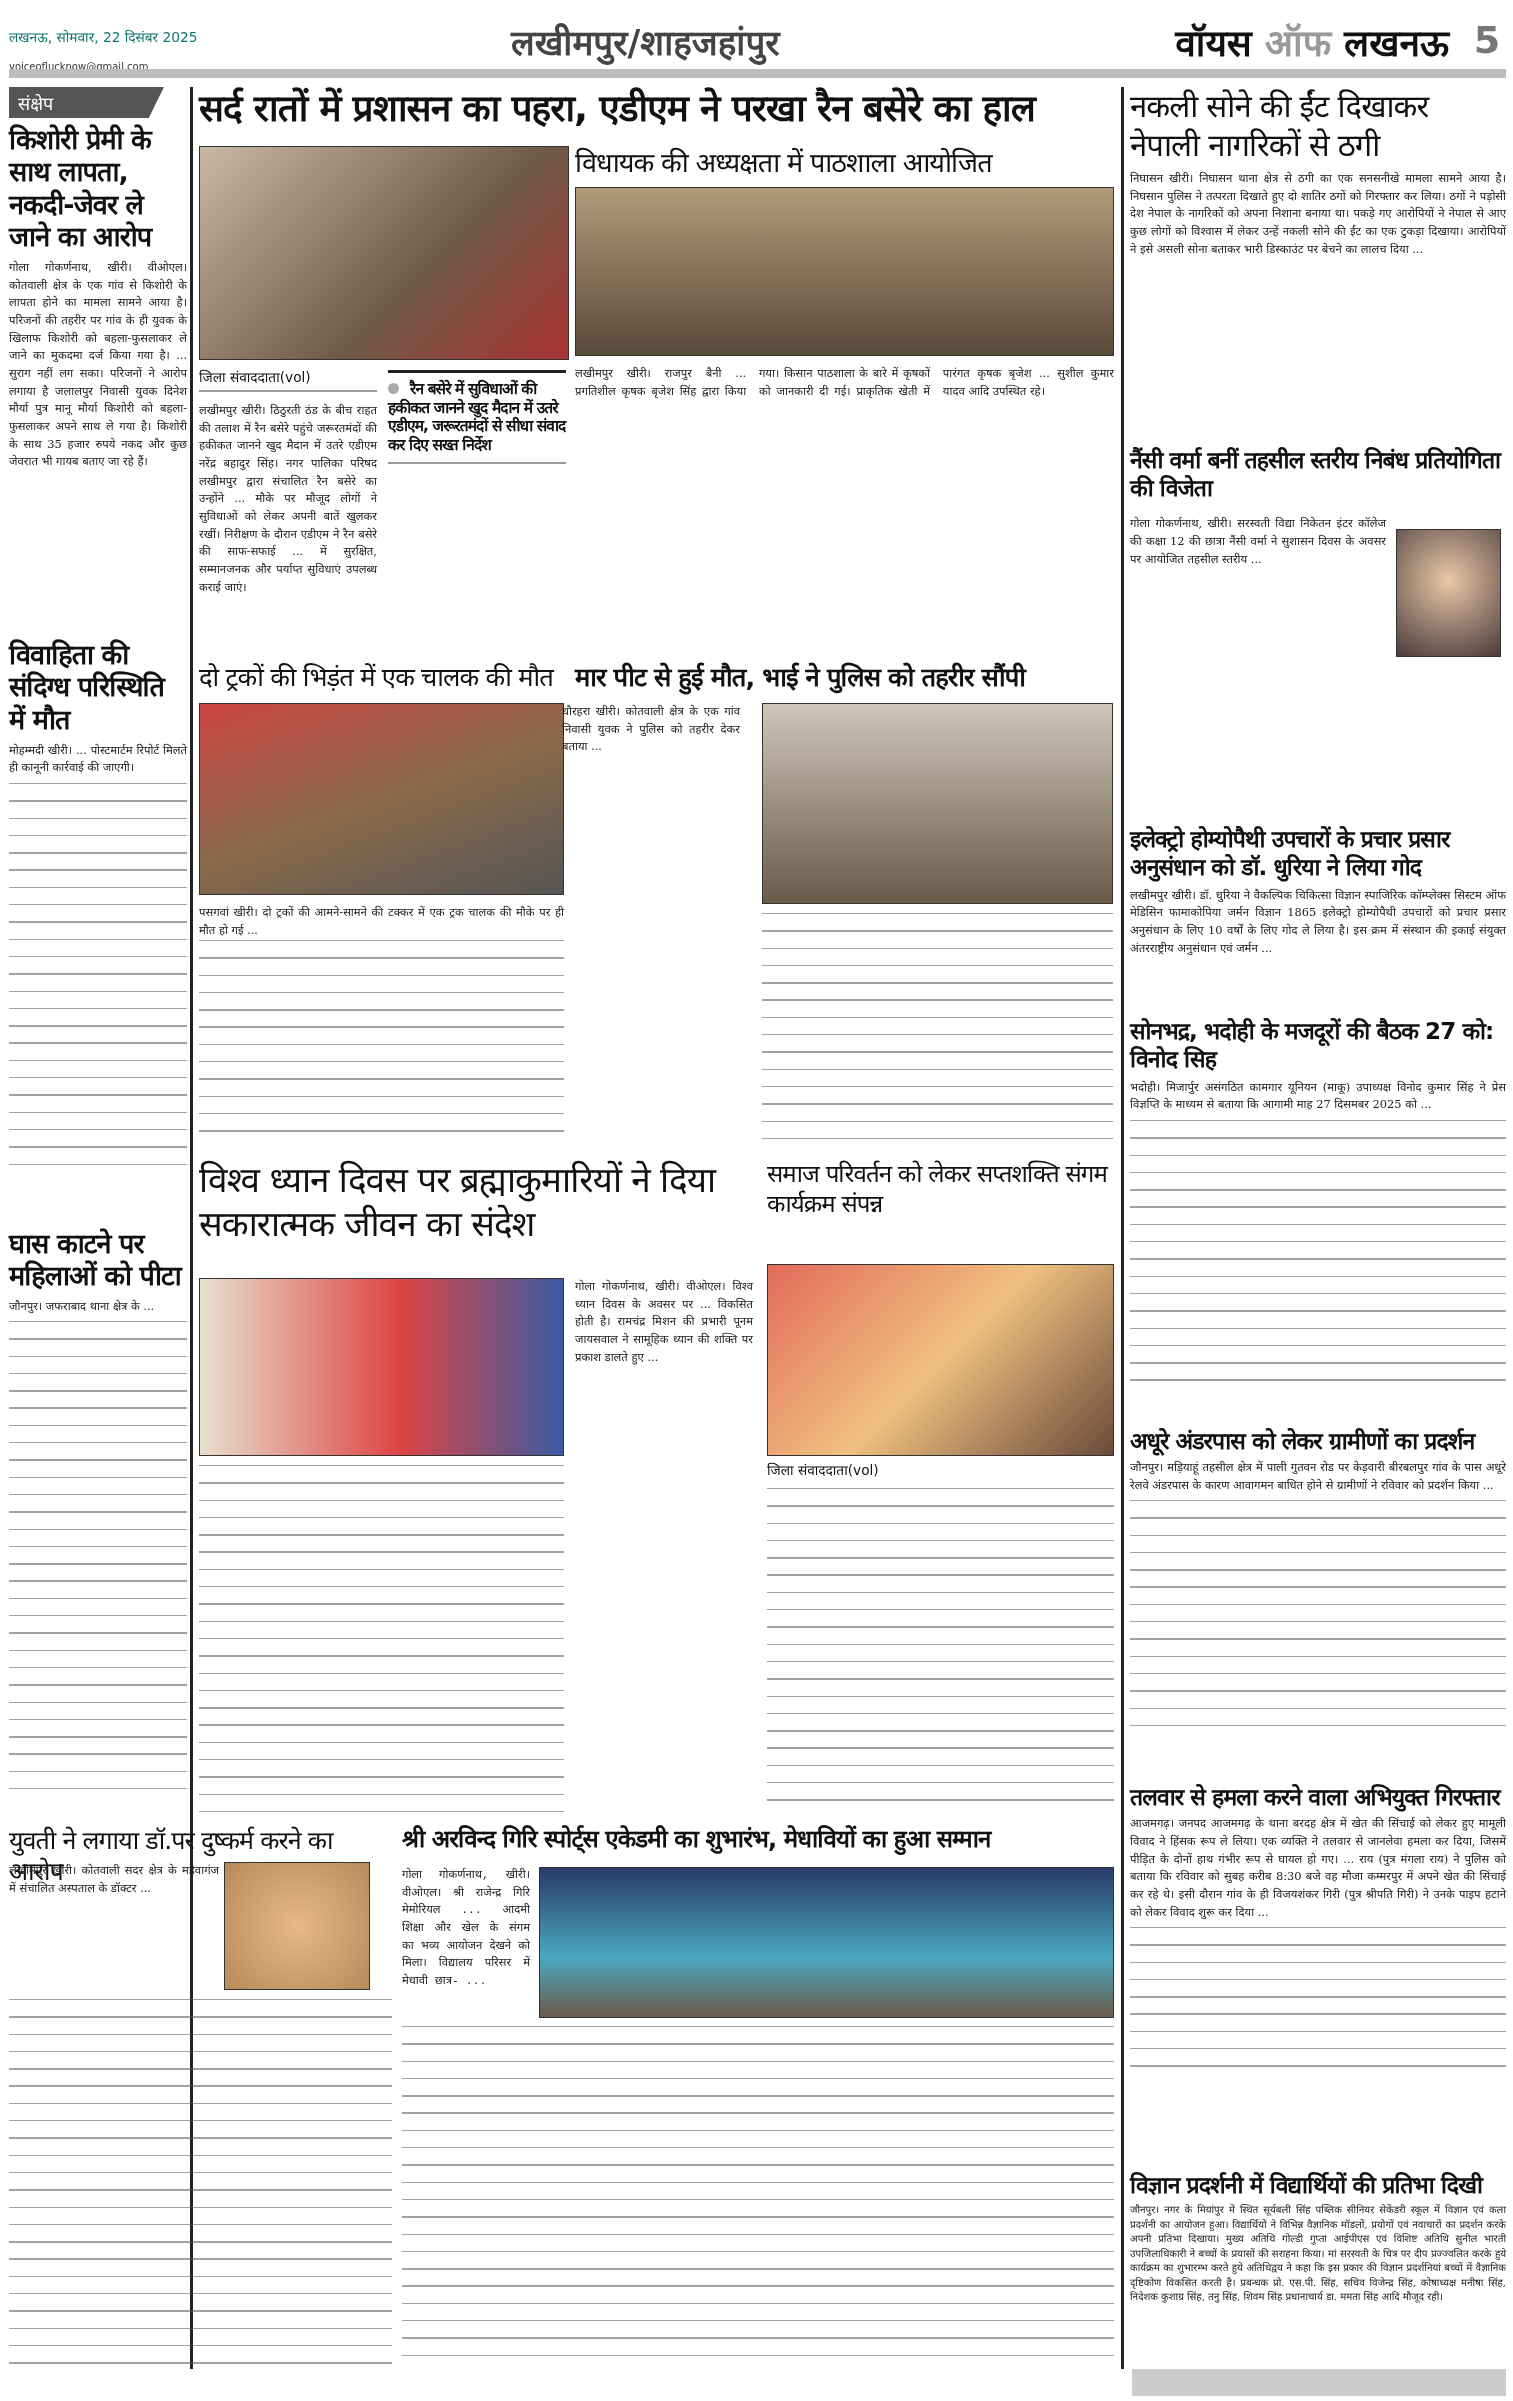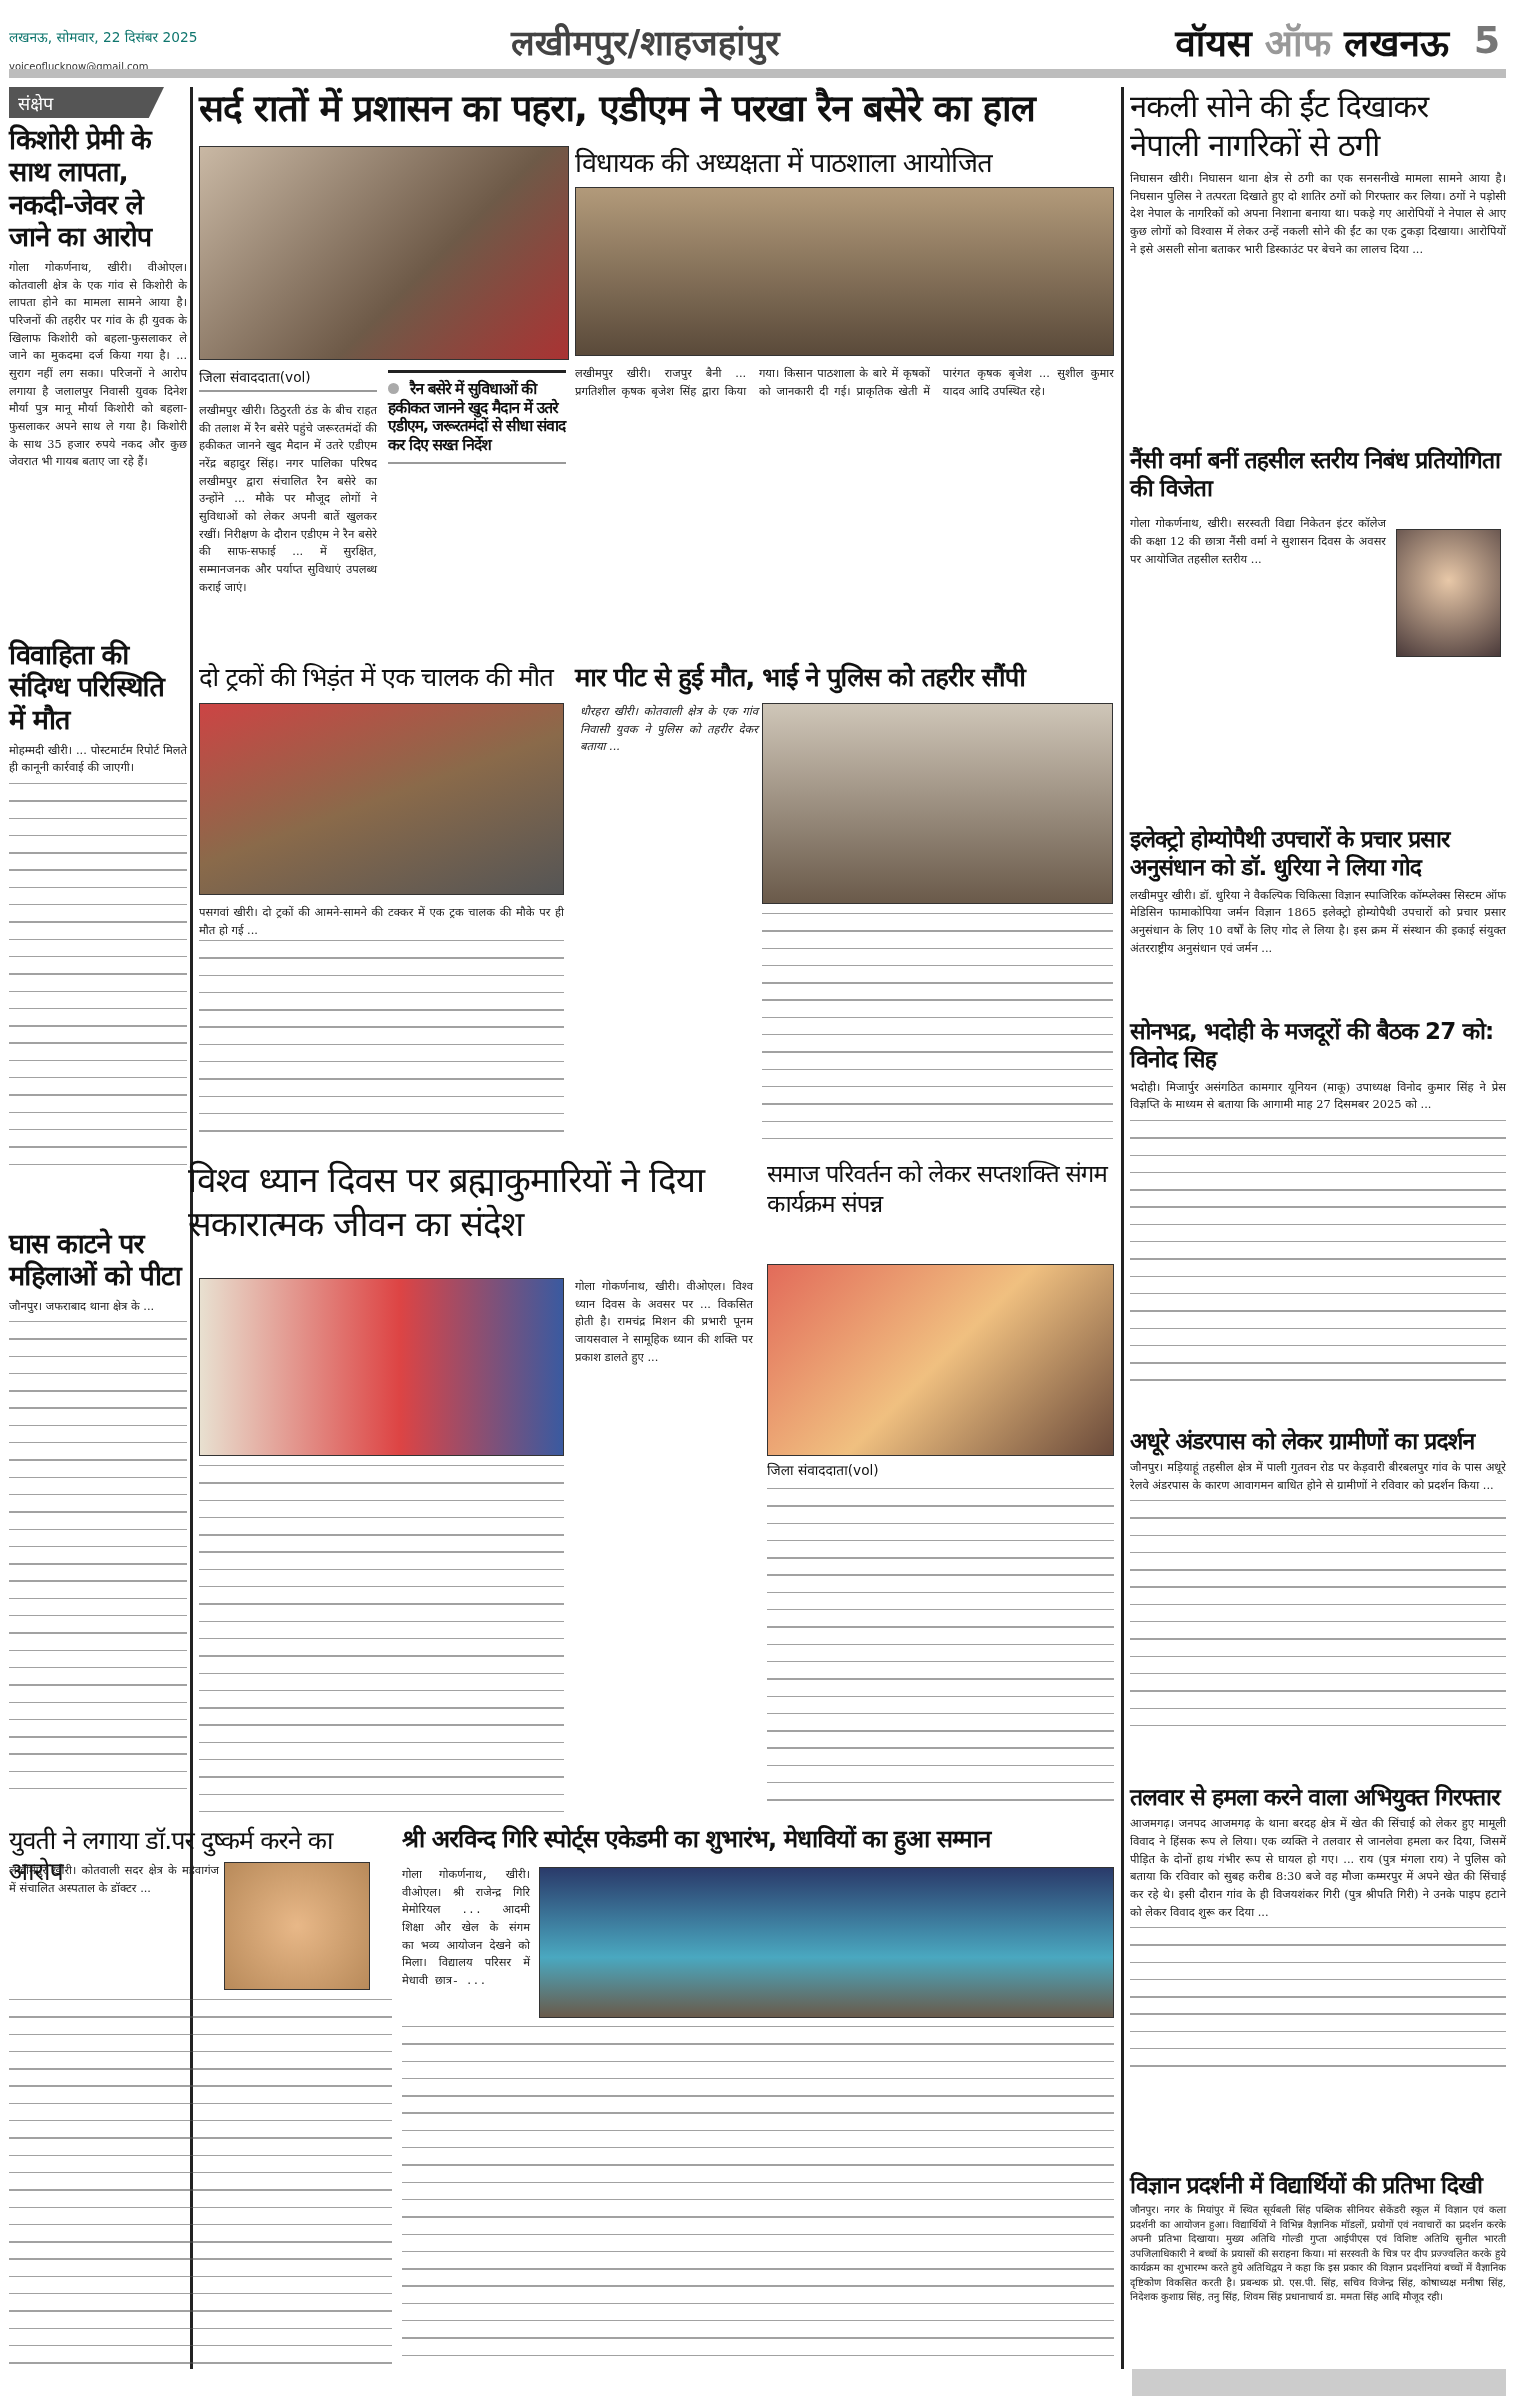--- a/index.html
+++ b/index.html
@@ -70,25 +70,25 @@
 <div class="abs h-light" style="left:575px; top:146px; width:539px;">विधायक की अध्यक्षता में पाठशाला आयोजित</div>
 <div class="photo" style="left:575px; top:187px; width:539px; height:169px; background:linear-gradient(180deg,#b29a7a,#5a4a3a);"></div>
 <div class="abs body-text" style="left:575px; top:365px; width:539px; column-count:3; column-gap:12.8px;">लखीमपुर खीरी। राजपुर बैनी ... प्रगतिशील कृषक बृजेश सिंह द्वारा किया गया। किसान पाठशाला के बारे में कृषकों को जानकारी दी गई। प्राकृतिक खेती में पारंगत कृषक बृजेश ... सुशील कुमार यादव आदि उपस्थित रहे।</div>
 
 <div class="abs h-light" style="left:199px; top:662px; width:365px; font-size:25.6px;">दो ट्रकों की भिड़ंत में एक चालक की मौत</div>
 <div class="photo" style="left:199px; top:703px; width:365px; height:192px; background:linear-gradient(160deg,#c44,#8a6a4a 50%,#555);"></div>
 <div class="abs body-text" style="left:199px; top:904px; width:365px;">पसगवां खीरी। दो ट्रकों की आमने-सामने की टक्कर में एक ट्रक चालक की मौके पर ही मौत हो गई ...</div>
 <div class="abs filler" style="left:199px; top:940px; width:365px; height:201px;"></div>
 
 <div class="abs h-big" style="left:575px; top:662px; width:539px; font-size:25.6px;">मार पीट से हुई मौत, भाई ने पुलिस को तहरीर सौंपी</div>
-<div class="abs body-text" style="left:580px; top:703px; width:178px;font-style:italic;">धौरहरा खीरी। कोतवाली क्षेत्र के एक गांव निवासी युवक ने पुलिस को तहरीर देकर बताया ...</div>
+<div class="abs body-text" style="left:562px; top:703px; width:178px;">धौरहरा खीरी। कोतवाली क्षेत्र के एक गांव निवासी युवक ने पुलिस को तहरीर देकर बताया ...</div>
 <div class="photo" style="left:762px; top:703px; width:351px; height:201px; background:linear-gradient(180deg,#cfc6b8,#6a5a4a);"></div>
 <div class="abs filler" style="left:762px; top:913px; width:351px; height:228px;"></div>
 
-<div class="abs h-light" style="left:188px; top:1159px; width:548px; font-size:35px;">विश्व ध्यान दिवस पर ब्रह्माकुमारियों ने दिया सकारात्मक जीवन का संदेश</div>
+<div class="abs h-light" style="left:199px; top:1159px; width:548px; font-size:35px;">विश्व ध्यान दिवस पर ब्रह्माकुमारियों ने दिया सकारात्मक जीवन का संदेश</div>
 <div class="photo" style="left:199px; top:1278px; width:365px; height:178px; background:linear-gradient(90deg,#e8e0d0,#d44 55%,#3a5aa0);"></div>
 <div class="abs body-text" style="left:575px; top:1278px; width:178px;">गोला गोकर्णनाथ, खीरी। वीओएल। विश्व ध्यान दिवस के अवसर पर ... विकसित होती है। रामचंद्र मिशन की प्रभारी पूनम जायसवाल ने सामूहिक ध्यान की शक्ति पर प्रकाश डालते हुए ...</div>
 <div class="abs filler" style="left:199px; top:1465px; width:365px; height:347px;"></div>
 
 <div class="abs h-light" style="left:767px; top:1159px; width:347px; font-size:24px;">समाज परिवर्तन को लेकर सप्तशक्ति संगम कार्यक्रम संपन्न</div>
 <div class="photo" style="left:767px; top:1264px; width:347px; height:192px; background:linear-gradient(135deg,#e26b5a,#f0c080 50%,#6a4a3a);"></div>
 <div class="abs byline" style="left:767px; top:1460px; width:347px; border:none;">जिला संवाददाता(vol)</div>
 <div class="abs filler" style="left:767px; top:1488px; width:347px; height:329px;"></div>
 
 <div class="abs h-light" style="left:9px; top:1825px; width:383px; font-size:25px;">युवती ने लगाया डॉ.पर दुष्कर्म करने का आरोप</div>

